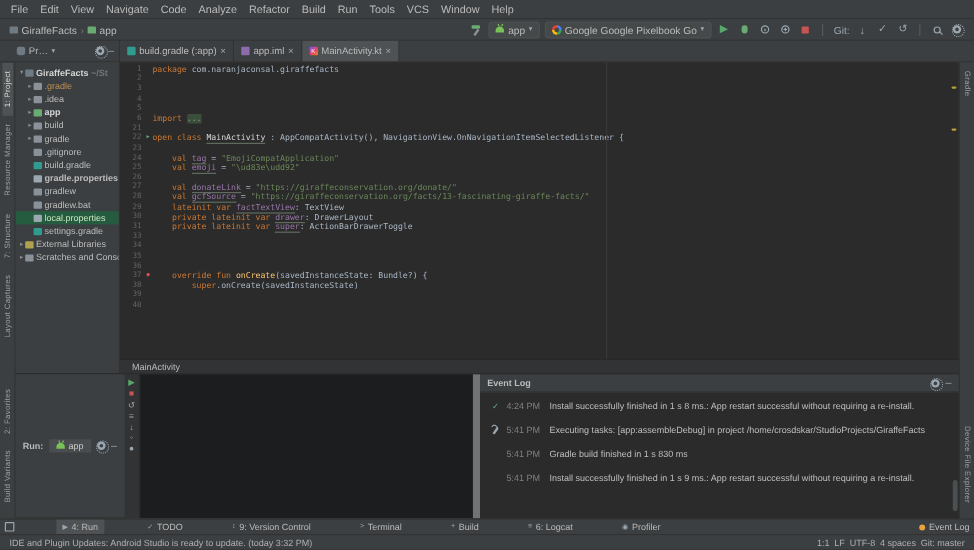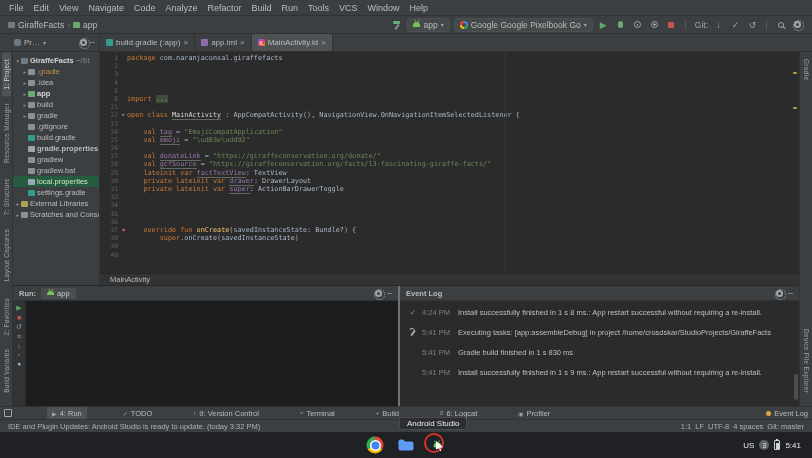--- a/index.html
+++ b/index.html
@@ -115,21 +115,21 @@
   .tk-prop { color:#9876aa; }
   .tk-num { color:#6897bb; }
   .tk-fn { color:#ffc66d; }
   .tk-cls { color:#d8d8d8; }
   .tk-u { border-bottom:1px solid #5f6b5f; }
   .tk-fold { background:#3b4e3a; color:#89a381; border-radius:1px; }
   .breadcrumbs { flex:0 0 12px; background:#313335; border-top:1px solid #282828; display:flex; align-items:center; padding-left:10px; font-size:7.5px; color:#bbbbbb; }
 
   
   .bottom { flex:0 0 121px; display:flex; border-top:1px solid #282828; min-width:0; }
-  .run-panel { width:387px; flex:0 0 387px; display:flex; flex-direction:column; border-right:2px solid #737373; background:#313335; }
+  .run-panel { width:387px; flex:0 0 387px; display:flex; flex-direction:row; border-right:6px solid #737373; background:#313335; }
   .panel-header { flex:0 0 15px; display:flex; align-items:center; background:#3c3f41; font-size:7.5px; padding:0 6px; gap:5px; border-bottom:1px solid #323232; }
   .panel-title { font-weight:bold; color:#bbbbbb; }
   .run-tab { display:flex; align-items:center; gap:3px; background:#4a4d4f; padding:1px 6px; border-radius:1px; color:#cccccc; }
   .ph-icons { margin-left:auto; display:flex; align-items:center; gap:5px; }
   .run-body { flex:1; display:flex; min-height:0; }
   .run-strip { width:13px; flex:0 0 13px; background:#313335; border-right:1px solid #282828; display:flex; flex-direction:column; align-items:center; padding-top:3px; gap:2px; font-size:7px; color:#9aa7b0; }
   .rs-icon.green { color:#59a869; }
   .rs-icon.red { color:#c75450; }
   .run-console { flex:1; background:#1c1d1f; }
 
@@ -623,34 +623,14 @@
     <span class="sb-msg">IDE and Plugin Updates: Android Studio is ready to update. (today 3:32 PM)</span>
     <div class="sb-right" id="sb-items">
         <span class="sb-item">1:1</span>
         <span class="sb-item">LF</span>
         <span class="sb-item">UTF-8</span>
         <span class="sb-item">4 spaces</span>
         <span class="sb-item">Git: master</span>
       </div>
   </div>
 
-  <div class="shelf">
-    <div class="shelf-tooltip">Android Studio</div>
-    <div class="shelf-center">
-      <div class="shelf-icon chrome-icon"></div>
-      <div class="shelf-icon files-icon"></div>
-      <div class="shelf-icon">
-        <div class="studio-icon">
-            <span class="robot"></span>
-          </div>
-      </div>
-    </div>
-    <div class="red-ring"></div>
-    <div class="cursor"></div>
-    <div class="tray">
-      <span>US</span>
-      <span class="tray-badge">3</span>
-      <span class="battery-icon"></span>
-      <span>5:41</span>
-    </div>
-  </div>
 
 </div>
 
 </body></html>

